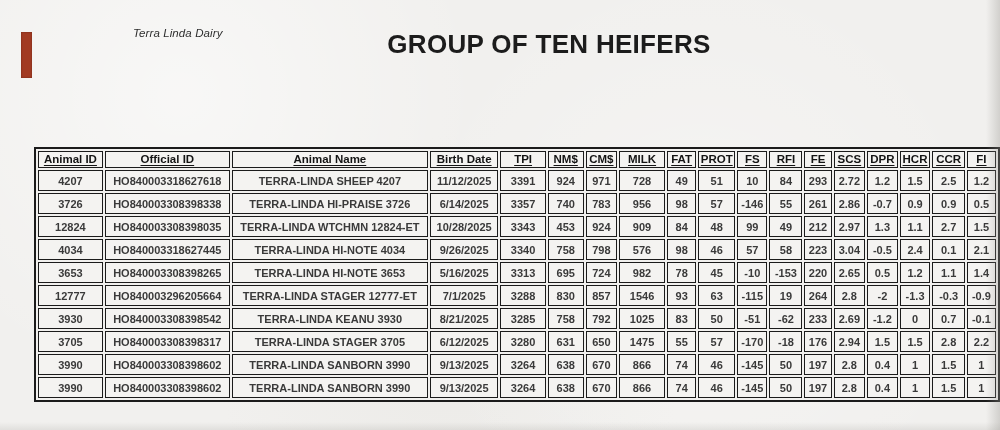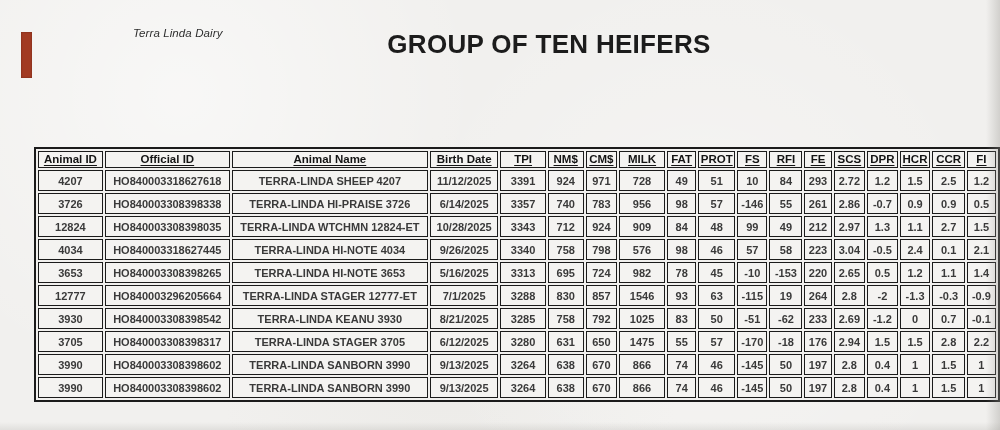--- a/index.html
+++ b/index.html
@@ -155,21 +155,21 @@
           <td>0.9</td>
           <td>0.9</td>
           <td>0.5</td>
         </tr>
         <tr>
           <td>12824</td>
           <td>HO840003308398035</td>
           <td>TERRA-LINDA WTCHMN 12824-ET</td>
           <td>10/28/2025</td>
           <td>3343</td>
-          <td>712</td>
+          <td>453</td>
           <td>924</td>
           <td>909</td>
           <td>84</td>
           <td>48</td>
           <td>99</td>
           <td>49</td>
           <td>212</td>
           <td>2.97</td>
           <td>1.3</td>
           <td>1.1</td>

